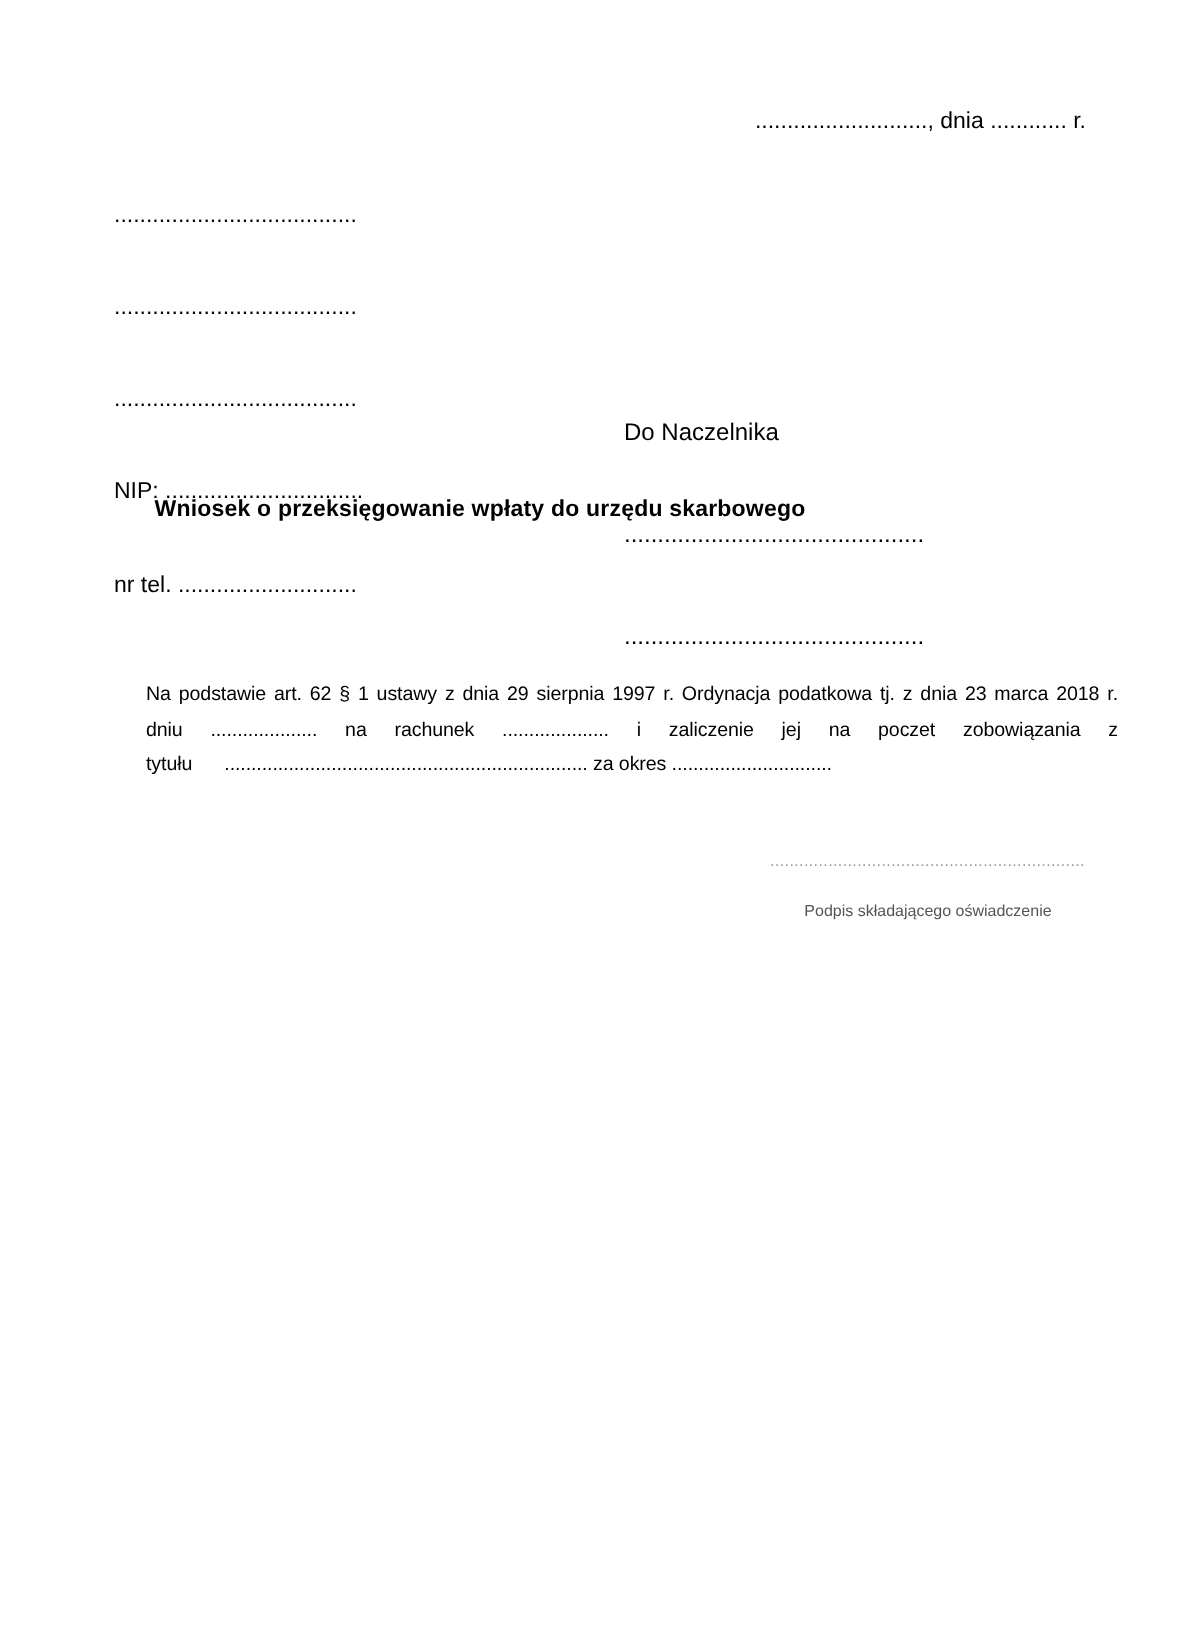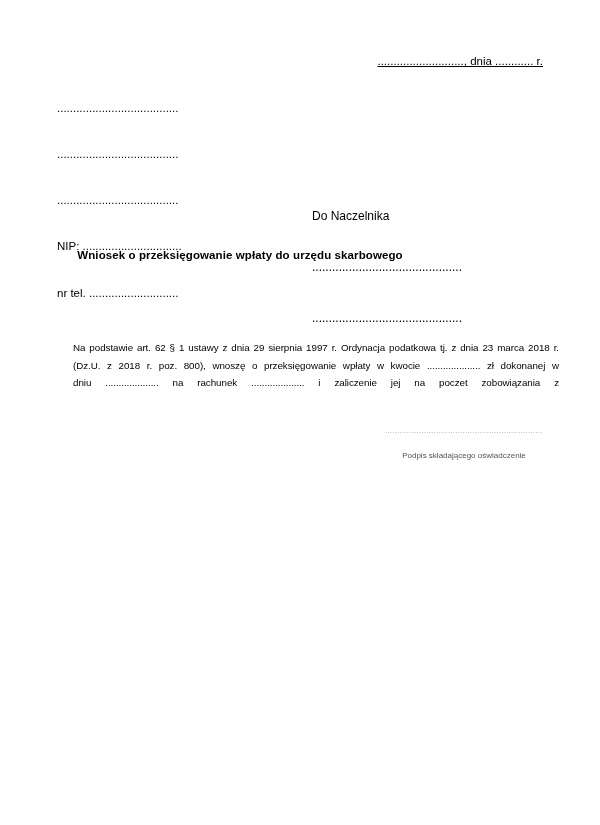--- a/index.html
+++ b/index.html
@@ -15,21 +15,20 @@
     font-family: "Liberation Sans", sans-serif;
     color: #000000;
     overflow: hidden;
   }
   .date-line {
     position: absolute;
     top: 55px;
     right: 57px;
     font-size: 11.5px;
     white-space: pre;
-    text-decoration: underline;
   }
   .sender {
     position: absolute;
     top: 70px;
     left: 57px;
     font-size: 11.5px;
     line-height: 15.4px;
     white-space: pre;
   }
   .addressee {
@@ -107,22 +106,22 @@
   <div class="addressee">
     <div>Do Naczelnika</div>
     <div>.............................................</div>
     <div>.............................................</div>
   </div>
 
   <h1 class="title">Wniosek o przeksięgowanie wpłaty do urzędu skarbowego</h1>
 
   <div class="body-text">
     <div class="line-justify">Na podstawie art. 62 § 1 ustawy z dnia 29 sierpnia 1997 r. Ordynacja podatkowa tj. z dnia 23 marca 2018 r.</div>
-    <div class="line-justify">(Dz.U. z 2018 r. poz. 800), wnoszę o przeksięgowanie wpłaty w kwocie .................... zł dokonanej w</div>
     <div class="line-justify">dniu .................... na rachunek .................... i zaliczenie jej na poczet zobowiązania z</div>
+    <div class="line-left">tytułu&nbsp;&nbsp;&nbsp;&nbsp;&nbsp; .................................................................... za okres ..............................</div>
   </div>
 
   <div class="signature">
     <div class="sig-line">....................................................................</div>
     <div class="sig-caption">Podpis składającego oświadczenie</div>
   </div>
 
 </div>
 
 </body></html>

